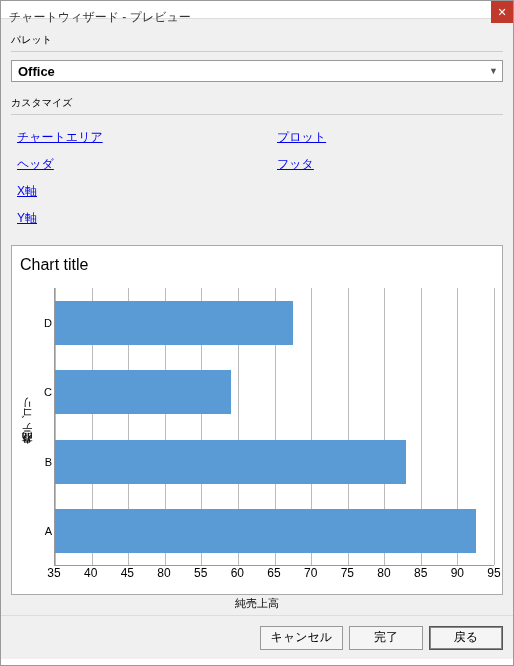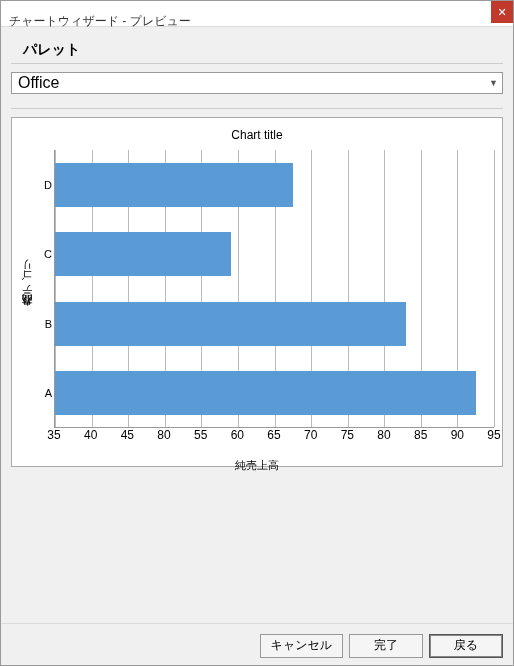--- a/index.html
+++ b/index.html
@@ -7,21 +7,21 @@
       font-family: "MS Gothic", "Meiryo", sans-serif;
       font-size: 12px;
       background: #fff;
       width: 514px;
       height: 666px;
       overflow: hidden;
       border: 1px solid #999;
     }
     .title-bar {
       background: #fff;
-      height: 26px;
+      height: 18px;
       display: flex;
       align-items: center;
       padding: 16px 0 0 8px;
       border-bottom: 1px solid #ddd;
       position: relative;
     }
     .title-text { font-size: 12px; color: #333; }
     .close-btn {
       position: absolute;
       right: 0; top: 0;
@@ -34,39 +34,39 @@
       font-size: 11px;
       cursor: pointer;
     }
     .content {
       background: #f0f0f0;
       padding: 10px 10px 0 10px;
       height: calc(666px - 26px - 44px);
       overflow: hidden;
     }
     .section-label {
-      font-weight: bold;
-      font-size: 14px;
-      margin: 4px 0 4px 12px;
+      font-weight: normal;
+      font-size: 10px;
+      margin: 4px 0 4px 0;
     }
     .hr {
       border: none;
       border-top: 1px solid #ccc;
       margin-bottom: 8px;
     }
     .dropdown {
       display: flex;
       border: 1px solid #999;
       background: #fff;
       height: 22px;
       align-items: center;
       padding: 0 4px 0 6px;
       margin-bottom: 14px;
     }
-    .dropdown-value { flex: 1; font-size: 16px; }
+    .dropdown-value { flex: 1; font-size: 13px; font-weight: bold; }
     .dropdown-arrow { font-size: 9px; color: #555; }
     .links {
       display: grid;
       grid-template-columns: 1fr 1fr;
       column-gap: 40px;
       row-gap: 10px;
       padding: 6px 6px 18px 6px;
     }
     .link {
       color: #0000ee;
@@ -75,23 +75,23 @@
       width: fit-content;
     }
     .chart-area {
       background: #fff;
       border: 1px solid #aaa;
       padding: 10px 8px 6px 8px;
       height: 350px;
       position: relative;
     }
     .chart-title {
-      text-align: center;
-      font-size: 12px;
-      margin-bottom: 8px;
+      text-align: left;
+      font-size: 16px;
+      margin-bottom: 14px;
     }
     .plot-wrap {
       display: flex;
       height: 278px;
     }
     .ylabel {
       writing-mode: vertical-rl;
       transform: rotate(180deg);
       text-align: center;
       font-size: 11px;
@@ -180,21 +180,31 @@
 
 <div class="content">
 
   <div class="section-label">パレット</div>
   <hr class="hr">
   <div class="dropdown">
     <span class="dropdown-value">Office</span>
     <span class="dropdown-arrow">▼</span>
   </div>
 
+  <div class="section-label">カスタマイズ</div>
   <hr class="hr">
+  <div class="links">
+    <a class="link">チャートエリア</a>
+    <a class="link">プロット</a>
+    <a class="link">ヘッダ</a>
+    <a class="link">フッタ</a>
+    <a class="link">X軸</a>
+    <span></span>
+    <a class="link">Y軸</a>
+  </div>
 
   <div class="chart-area">
     <div class="chart-title">Chart title</div>
     <div class="plot-wrap">
       <div class="ylabel">商品カテゴリ</div>
       <div class="ycats" id="ycats">
           <div class="ycat" style="top: 34.75px;">D</div>
           <div class="ycat" style="top: 104.25px;">C</div>
           <div class="ycat" style="top: 173.75px;">B</div>
           <div class="ycat" style="top: 243.25px;">A</div>

